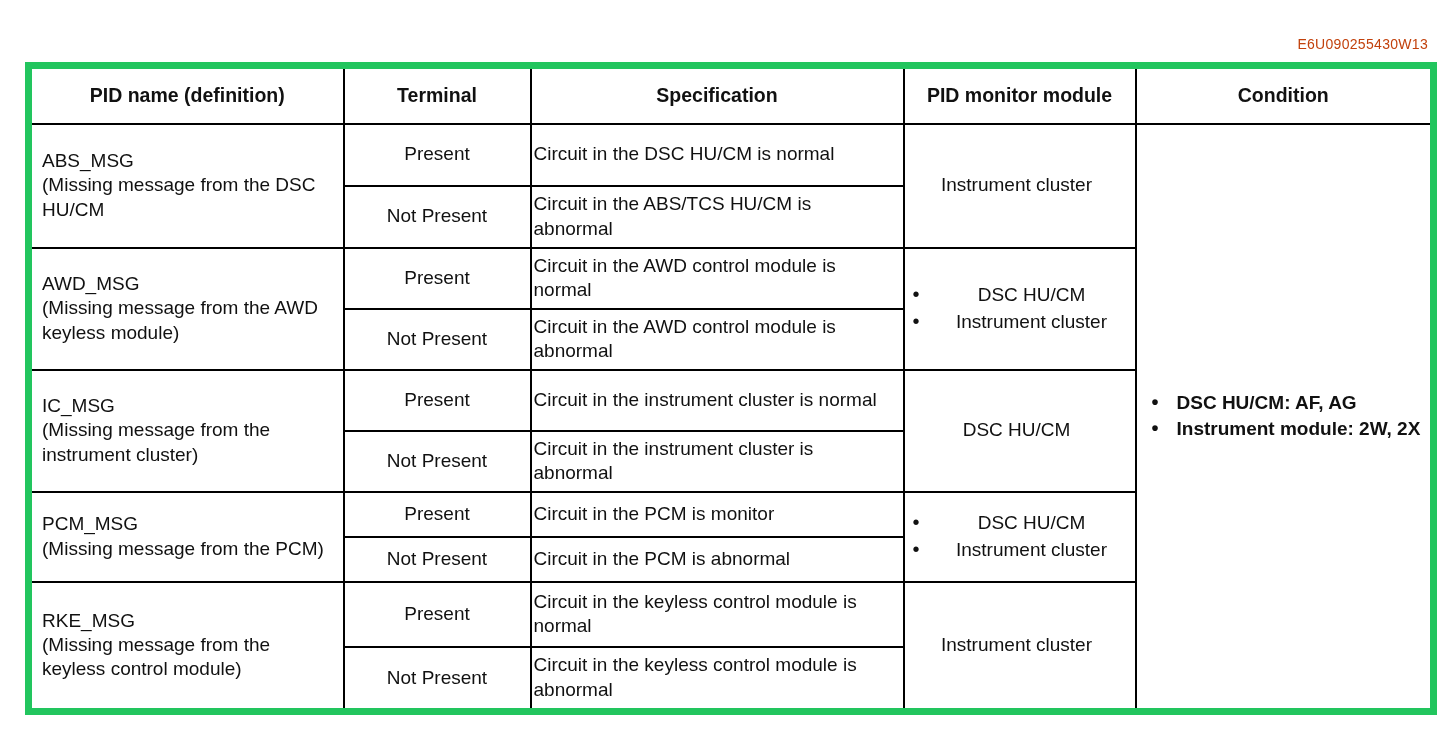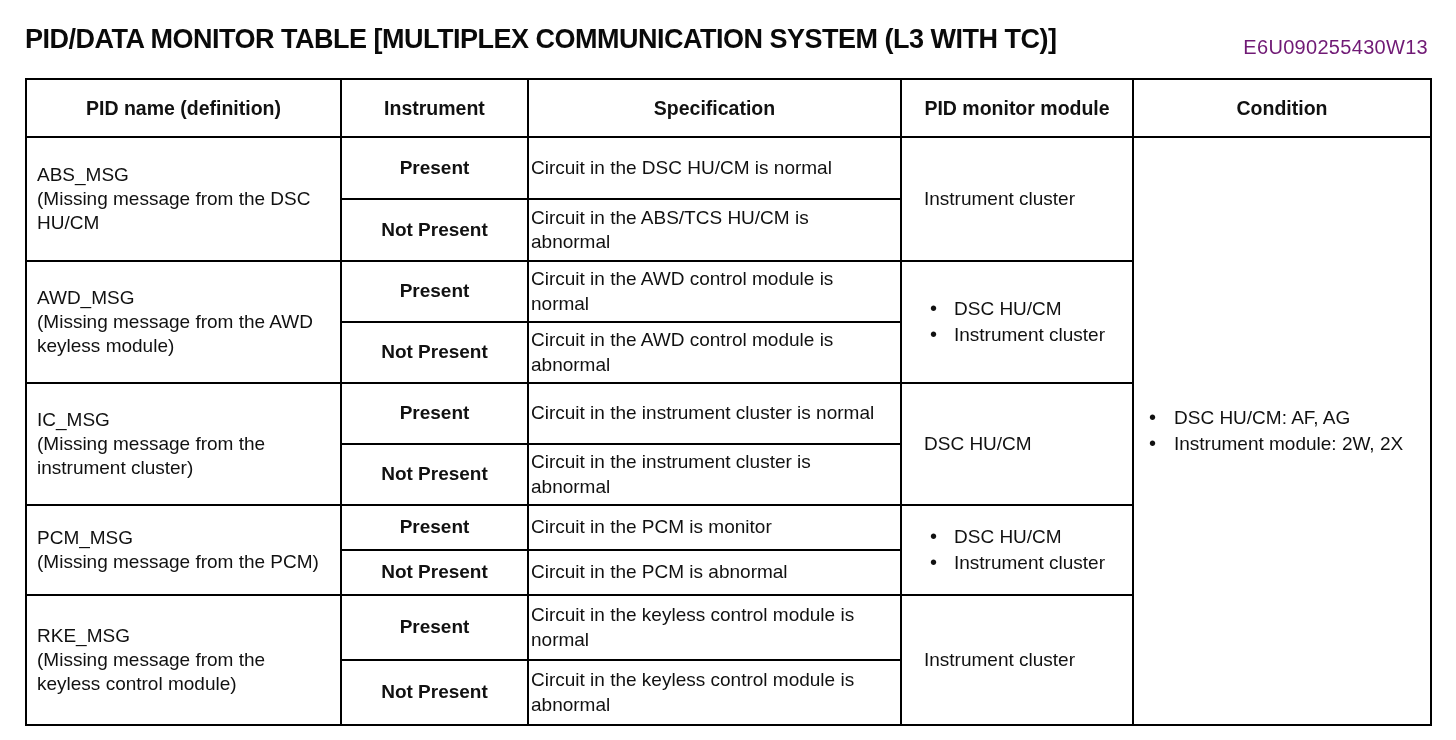--- a/index.html
+++ b/index.html
@@ -13,29 +13,29 @@
   }
   .page { position: relative; width: 1456px; height: 740px; }
 
   .doc-title {
     position: absolute; left: 25px; top: 6px;
     font-size: 27px; font-weight: bold; letter-spacing: -0.5px;
     color: #0a0a0a; white-space: nowrap;
   }
   .doc-code {
     position: absolute; right: 28px; top: 36px;
-    font-size: 20px; color: #701a75; letter-spacing: 0.3px; margin-left: 8px;
+    font-size: 14px; color: #c2410c; letter-spacing: 0.3px; margin-left: 8px;
   }
 
   table.pid-table {
-    position: absolute; left: 25px; top: 78px;
+    position: absolute; left: 25px; top: 62px;
     width: 1405px;
     border-collapse: collapse;
     table-layout: fixed;
-    border: 2px solid #22c55e;
+    border: 7px solid #22c55e;
     font-size: 19px; line-height: 1.28;
   }
   col.c-pid  { width: 315px; }
   col.c-cond { width: 187px; }
   col.c-spec { width: 373px; }
   col.c-mod  { width: 232px; }
   col.c-term { width: 298px; }
 
   .pid-table th, .pid-table td {
     border: 2px solid #000;
@@ -48,24 +48,24 @@
     text-align: center;
     padding: 4px 6px;
   }
   tr.h62 > td { height: 62px; }
   tr.h61 > td { height: 61px; }
   tr.h45 > td { height: 45px; }
   tr.h65 > td { height: 65px; }
 
   td.pid { text-align: left; padding-left: 10px; border-radius: 18px; }
   .pid-name, .pid-def { display: block; }
-  td.cond { text-align: center; font-weight: bold; }
+  td.cond { text-align: center; }
   td.spec { text-align: left; padding-left: 2px; }
-  td.mod  { text-align: left; padding-left: 22px; }
-  td.term { text-align: left; }
+  td.mod  { text-align: center; padding-left: 2px; }
+  td.term { text-align: left; font-weight: bold; }
 
   ul.bullets {
     list-style: none;
     margin: 0; padding: 0;
   }
   ul.bullets li {
     position: relative;
     padding-left: 30px;
     margin: 2px 0;
   }
@@ -75,35 +75,34 @@
     font-size: 20px;
   }
   td.term ul.bullets li { padding-left: 32px; }
   td.term ul.bullets li::before { left: 7px; }
 </style>
 </head>
 <body>
 
 <div class="page">
 
-  <h1 class="doc-title">PID/DATA MONITOR TABLE [MULTIPLEX COMMUNICATION SYSTEM (L3 WITH TC)]</h1>
   <div class="doc-code">E6U090255430W13</div>
 
   <table class="pid-table">
     <colgroup>
       <col class="c-pid">
         <col class="c-cond">
         <col class="c-spec">
         <col class="c-mod">
         <col class="c-term">
     </colgroup>
     <thead>
       <tr>
         <th>PID name (definition)</th>
-        <th>Instrument</th>
+        <th>Terminal</th>
         <th>Specification</th>
         <th>PID monitor module</th>
         <th>Condition</th>
       </tr>
     </thead>
     <tbody>
 
       <tr class="h62">
         <td class="pid" rowspan="2">
           <span class="pid-name">ABS_MSG</span>

